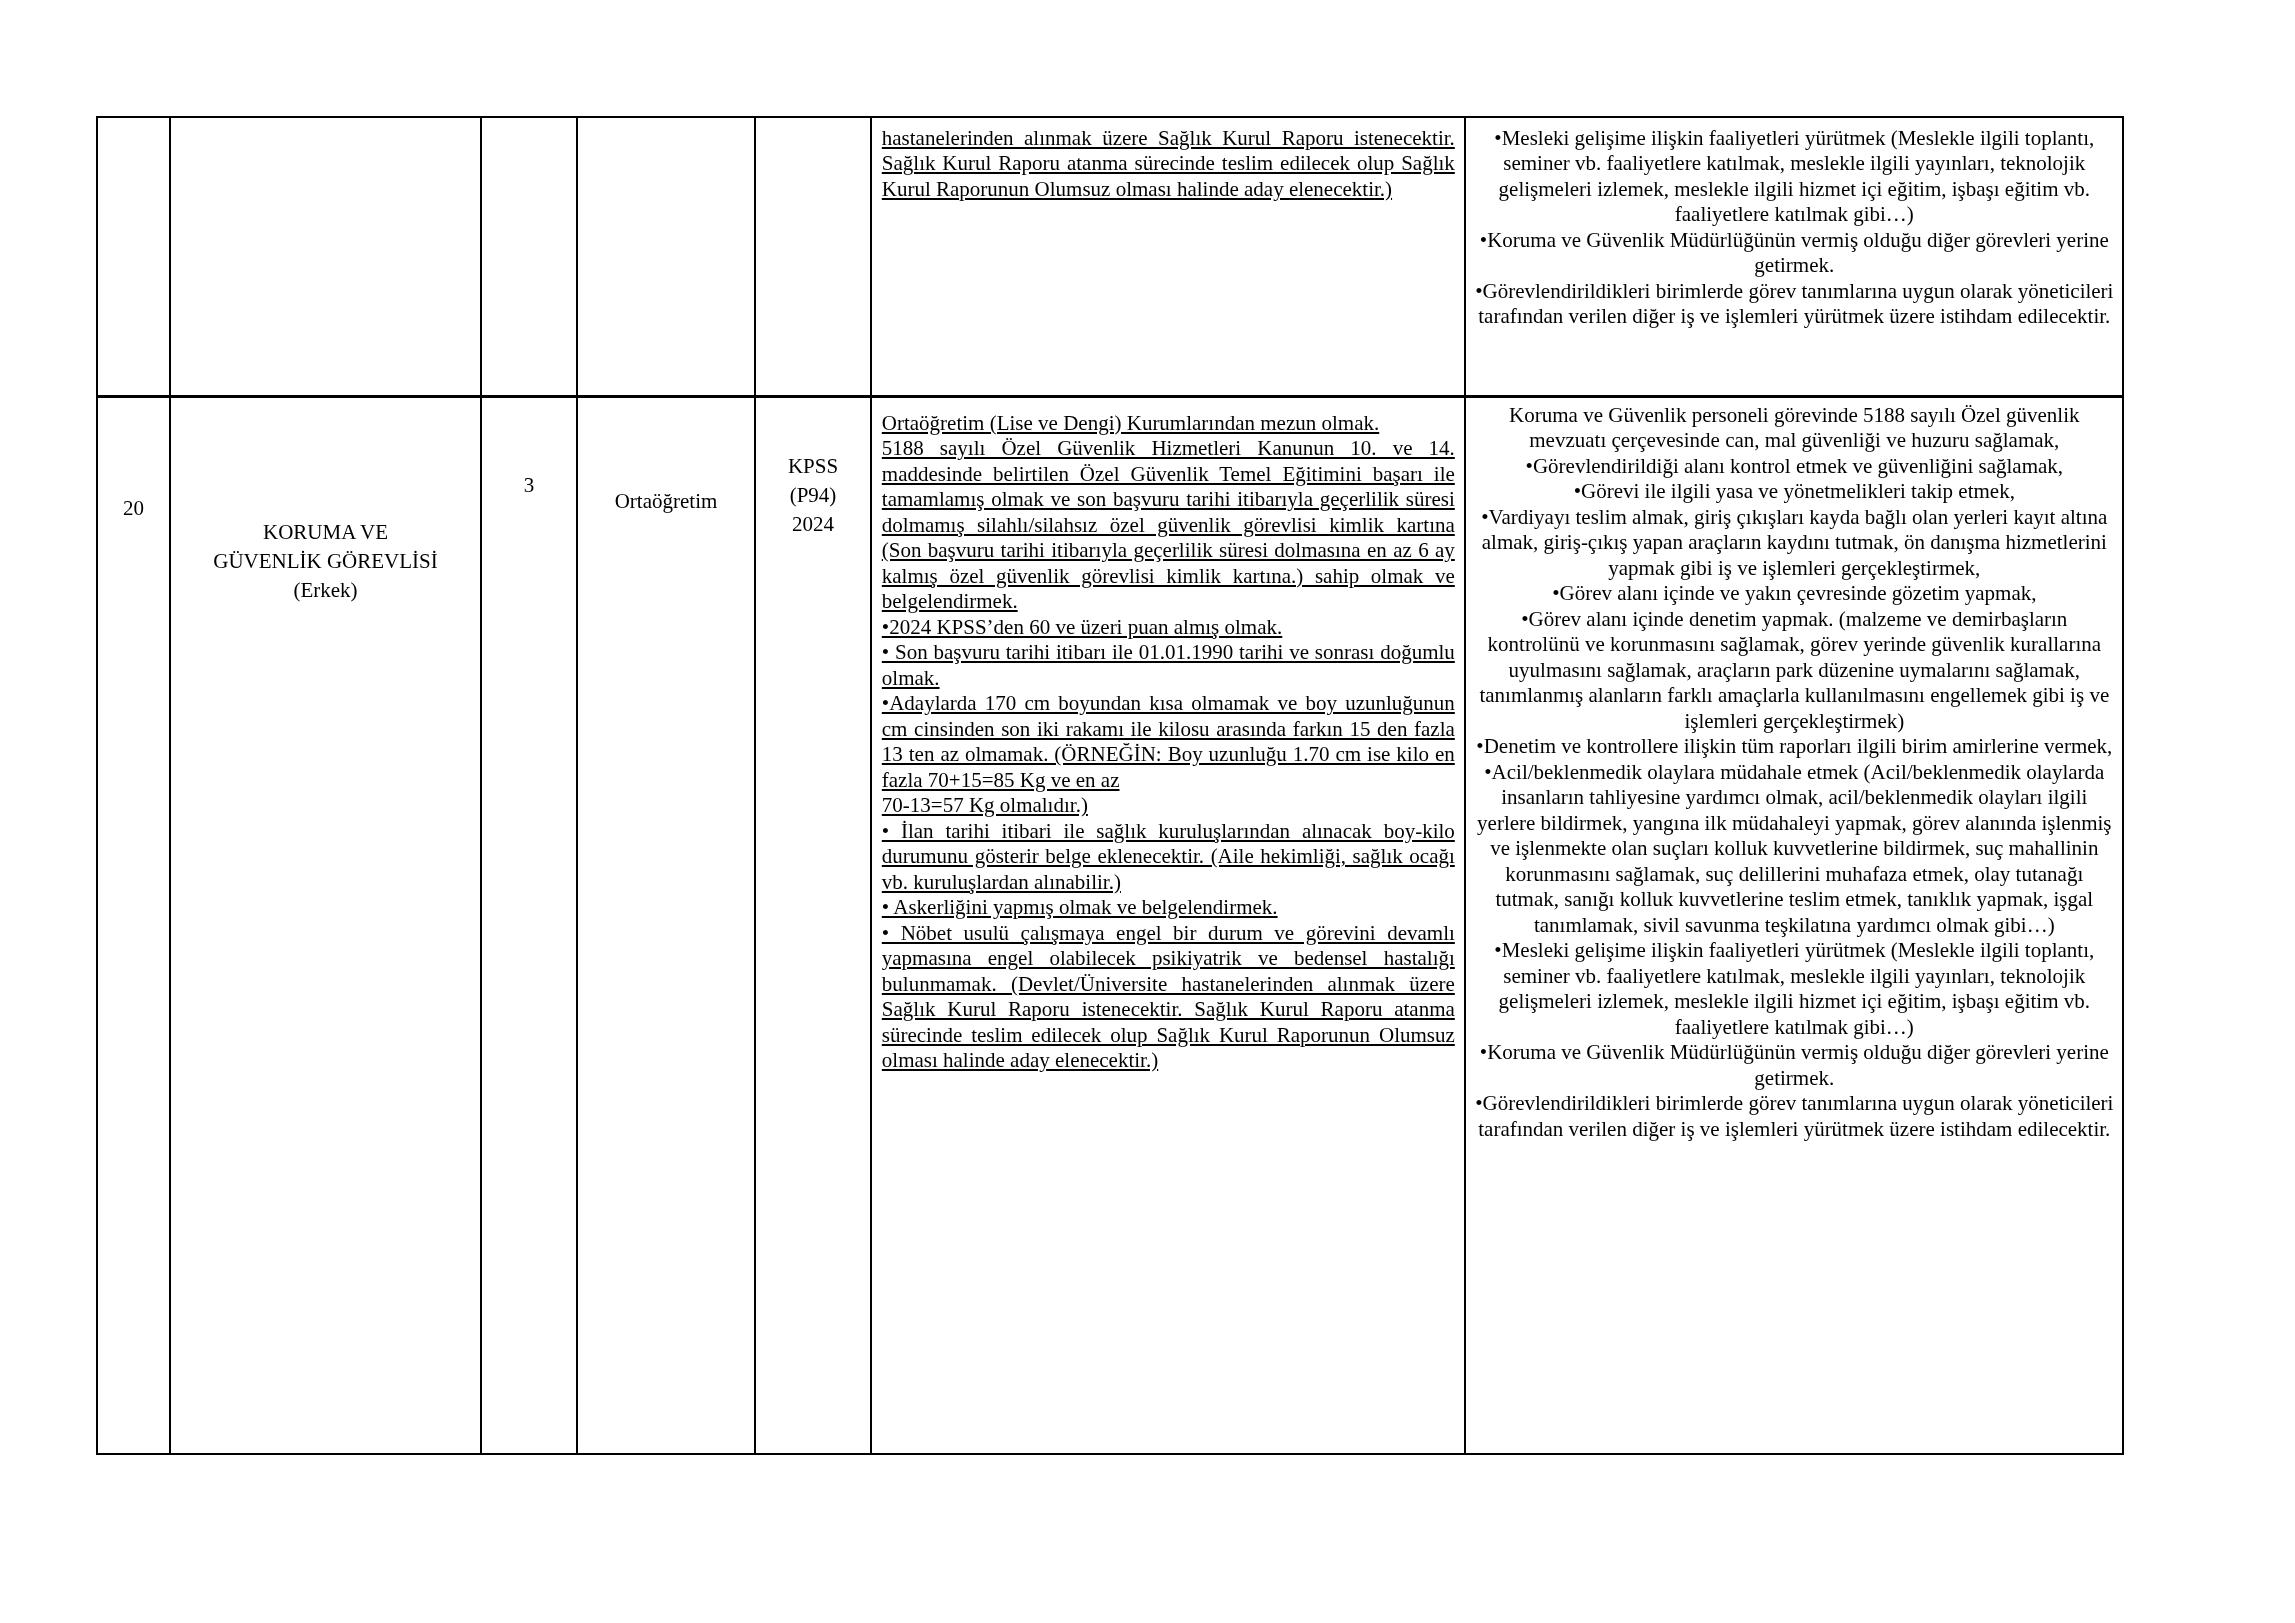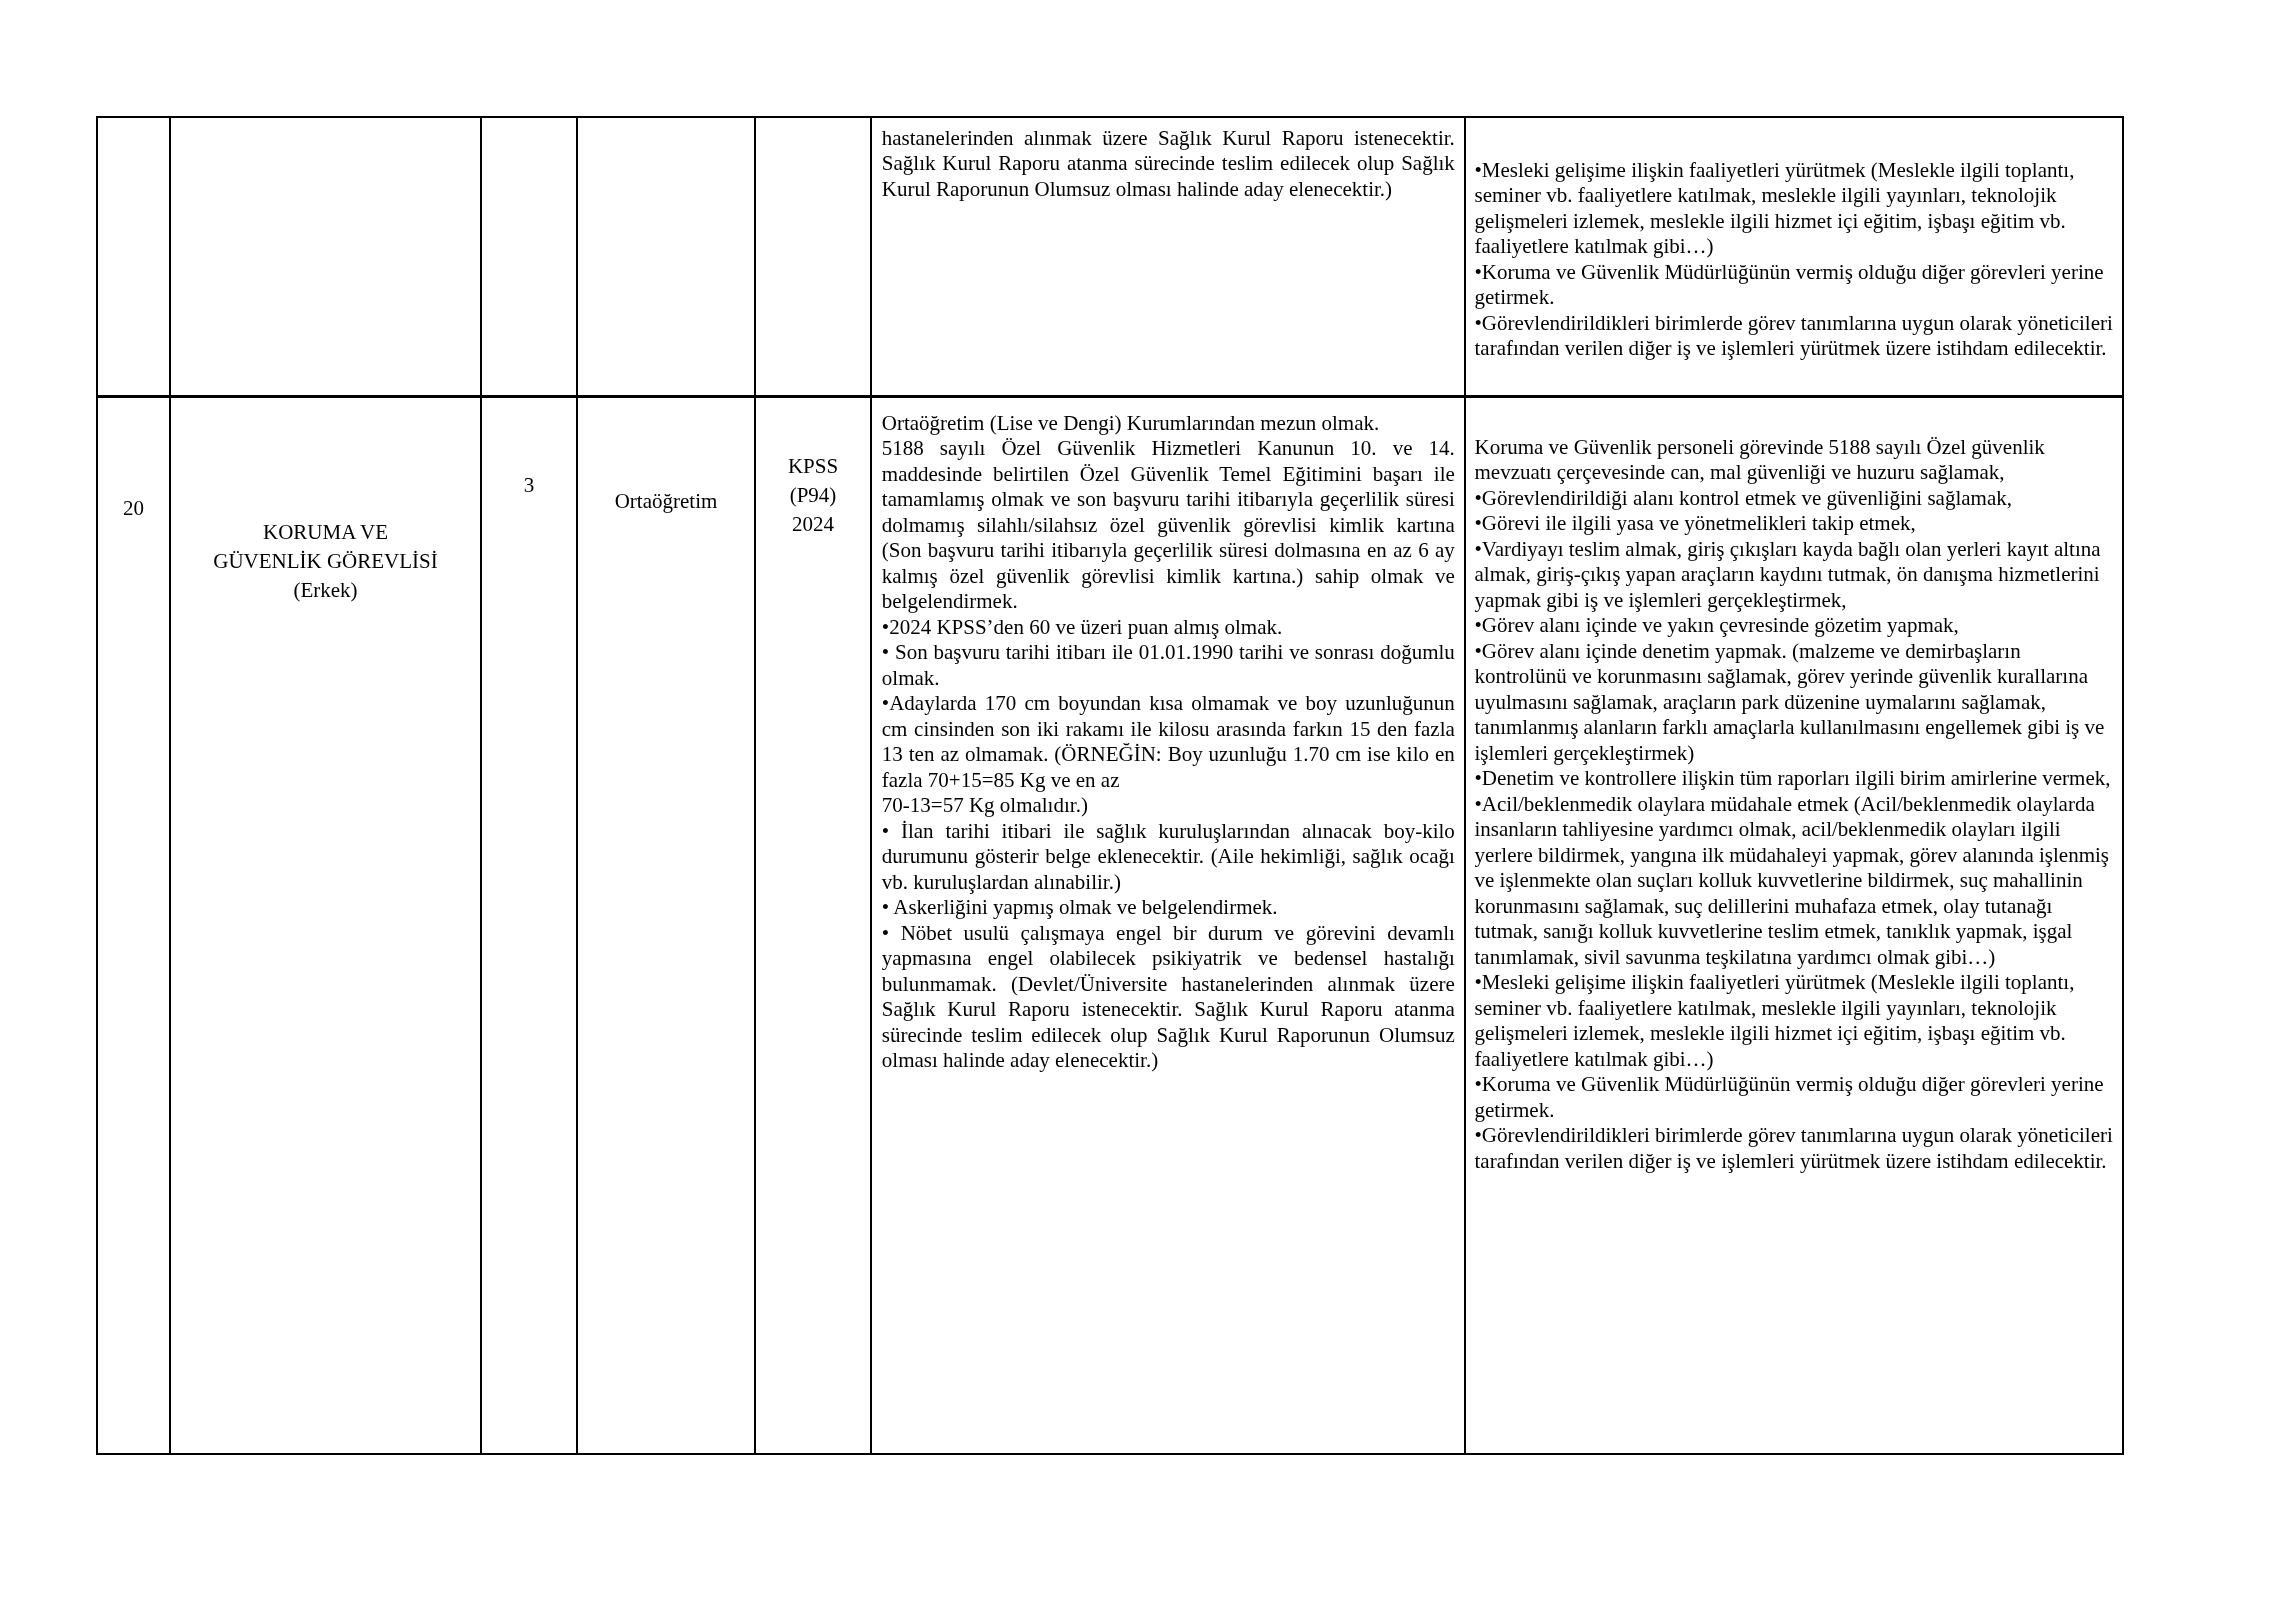--- a/index.html
+++ b/index.html
@@ -44,25 +44,25 @@
   .title-pad    { padding-top: 120px; }
   .count-pad    { padding-top: 75px; }
   .edu-pad      { padding-top: 91px; }
   .exam-pad     { padding-top: 54px; }
   .cline { line-height: 29px; white-space: nowrap; }
 
   
   .req-inner {
     padding: 7.9px 9.2px 5.2px 9.8px;
     text-align: justify;
+    text-decoration: underline;
   }
   .dut-inner {
     padding: 7.9px 7.9px 5.2px 8.5px;
-    text-align: left;
-    margin-top: 32px;
+    text-align: center;
   }
   tr.r-main .req-inner { padding-top: 13px; }
   tr.r-main .dut-inner { padding-top: 5px; }
   .para { margin: 0; }
 </style>
 </head>
 <body>
 
 <div class="sheet">
   <table class="job-table">

